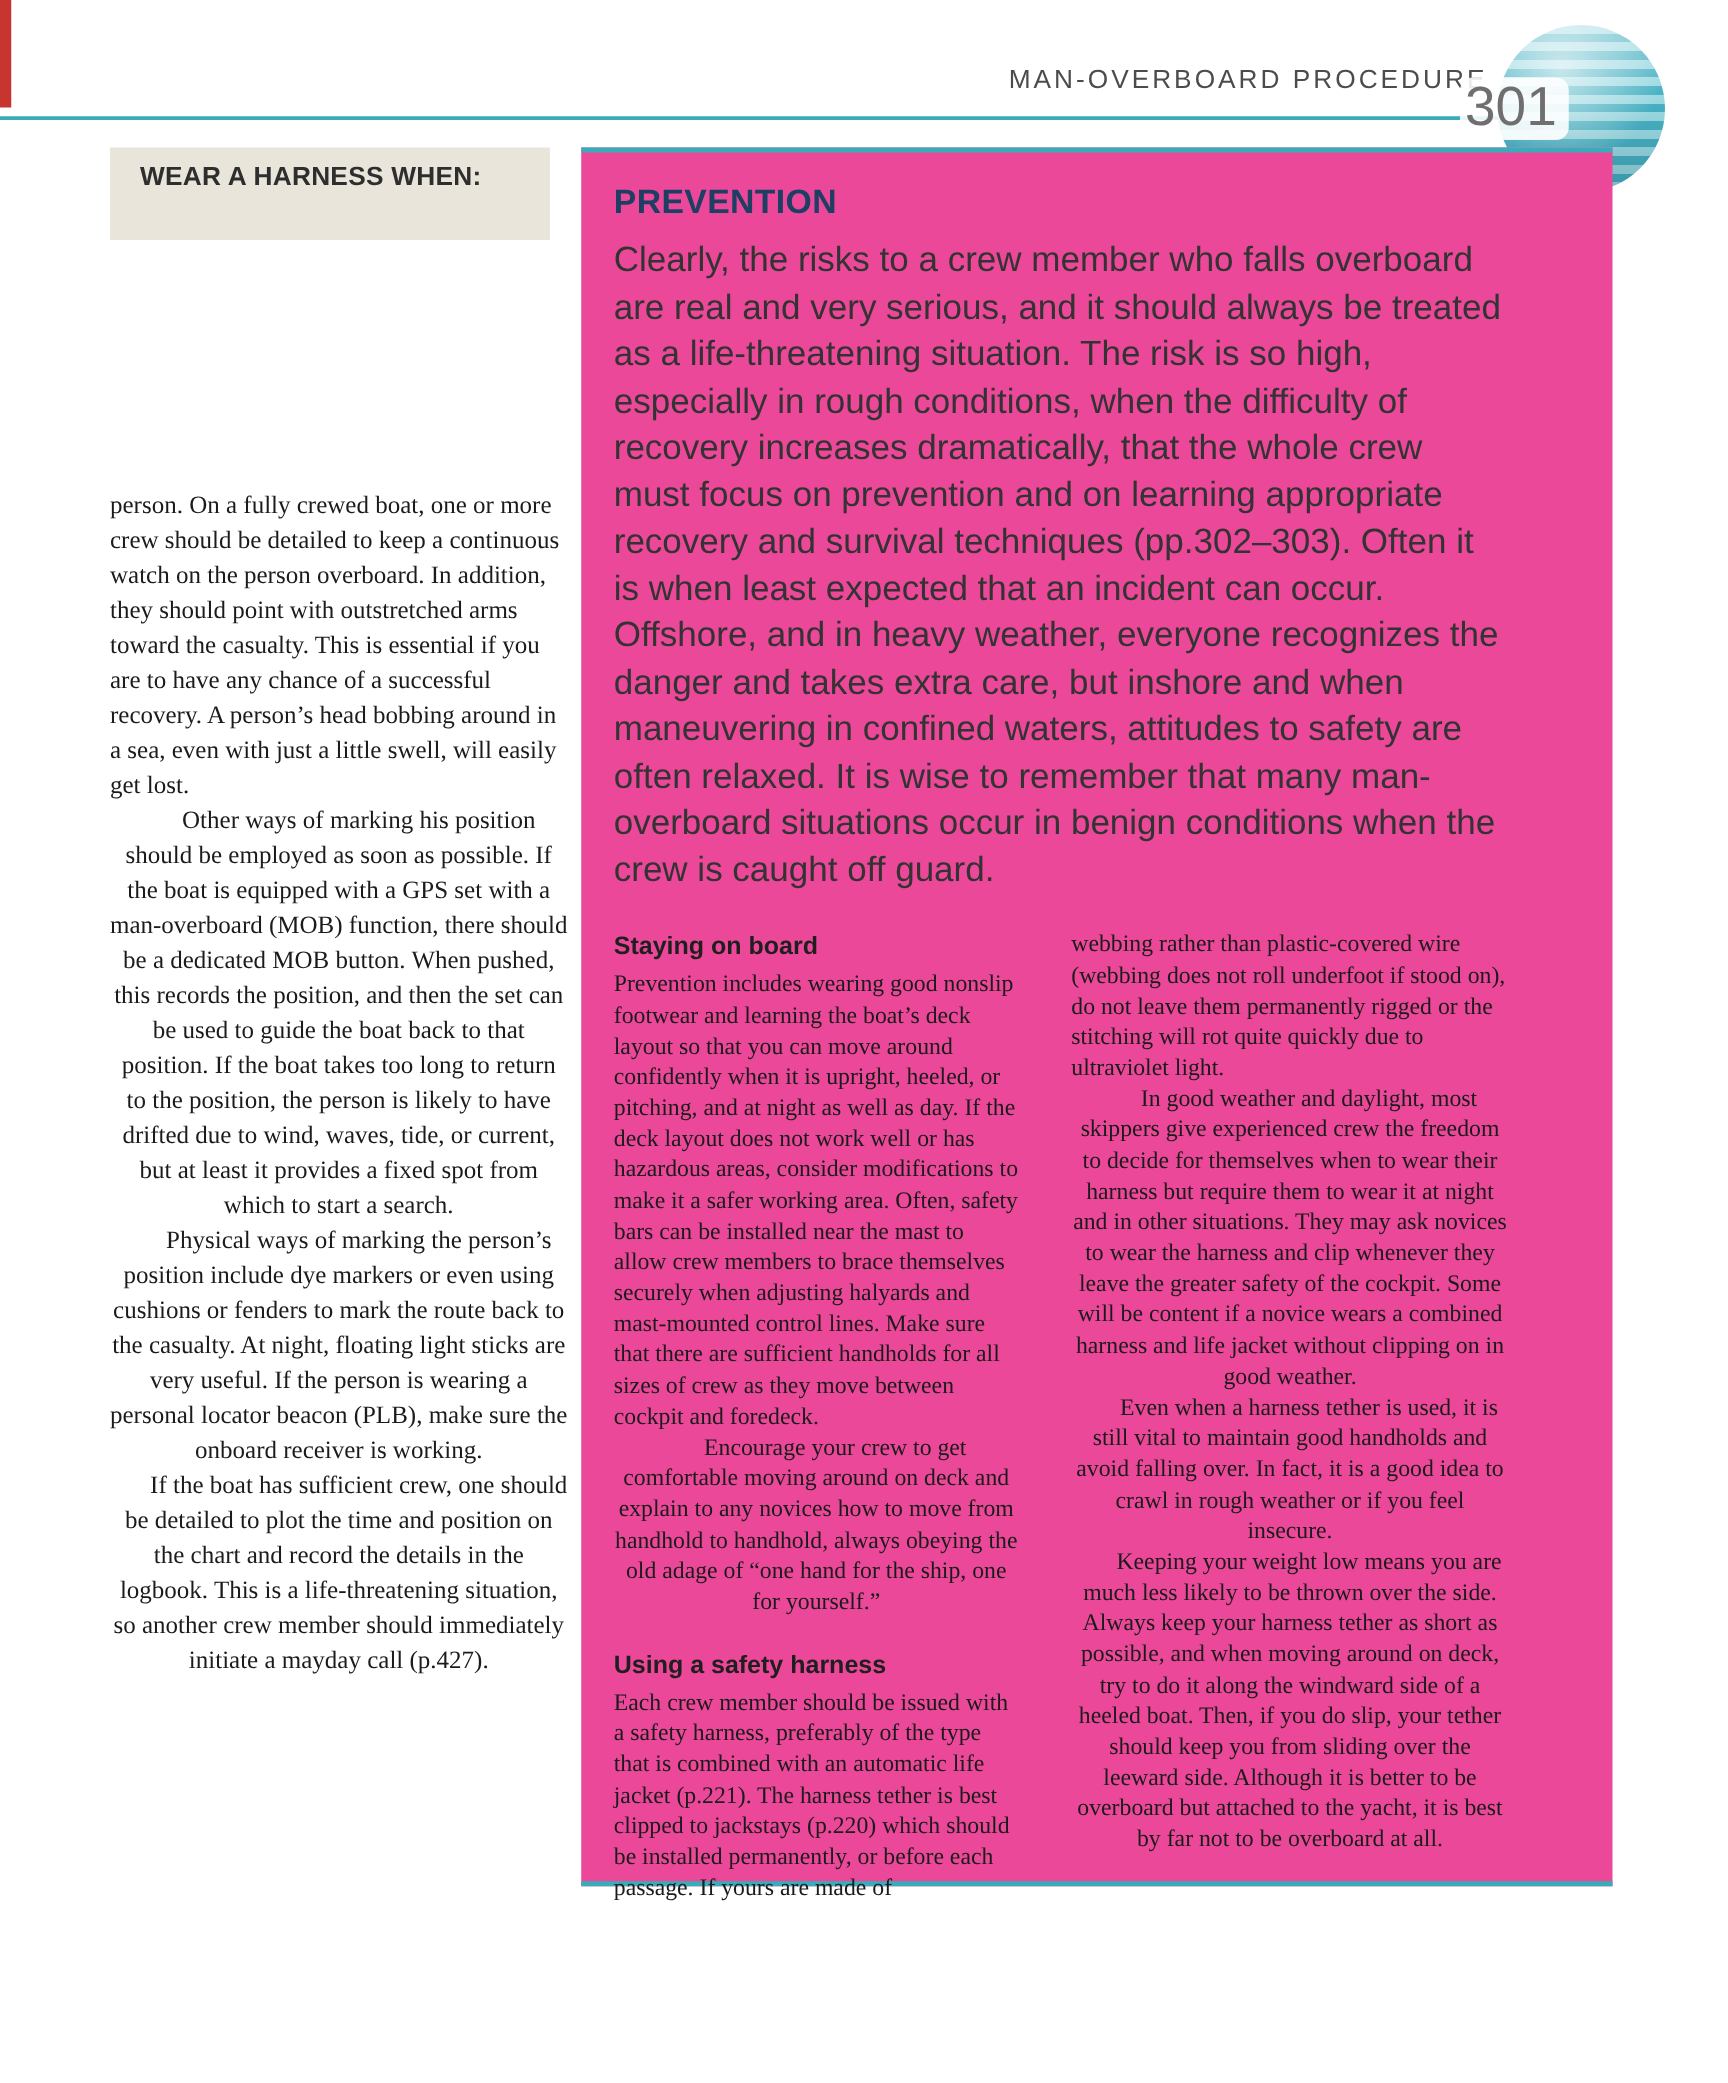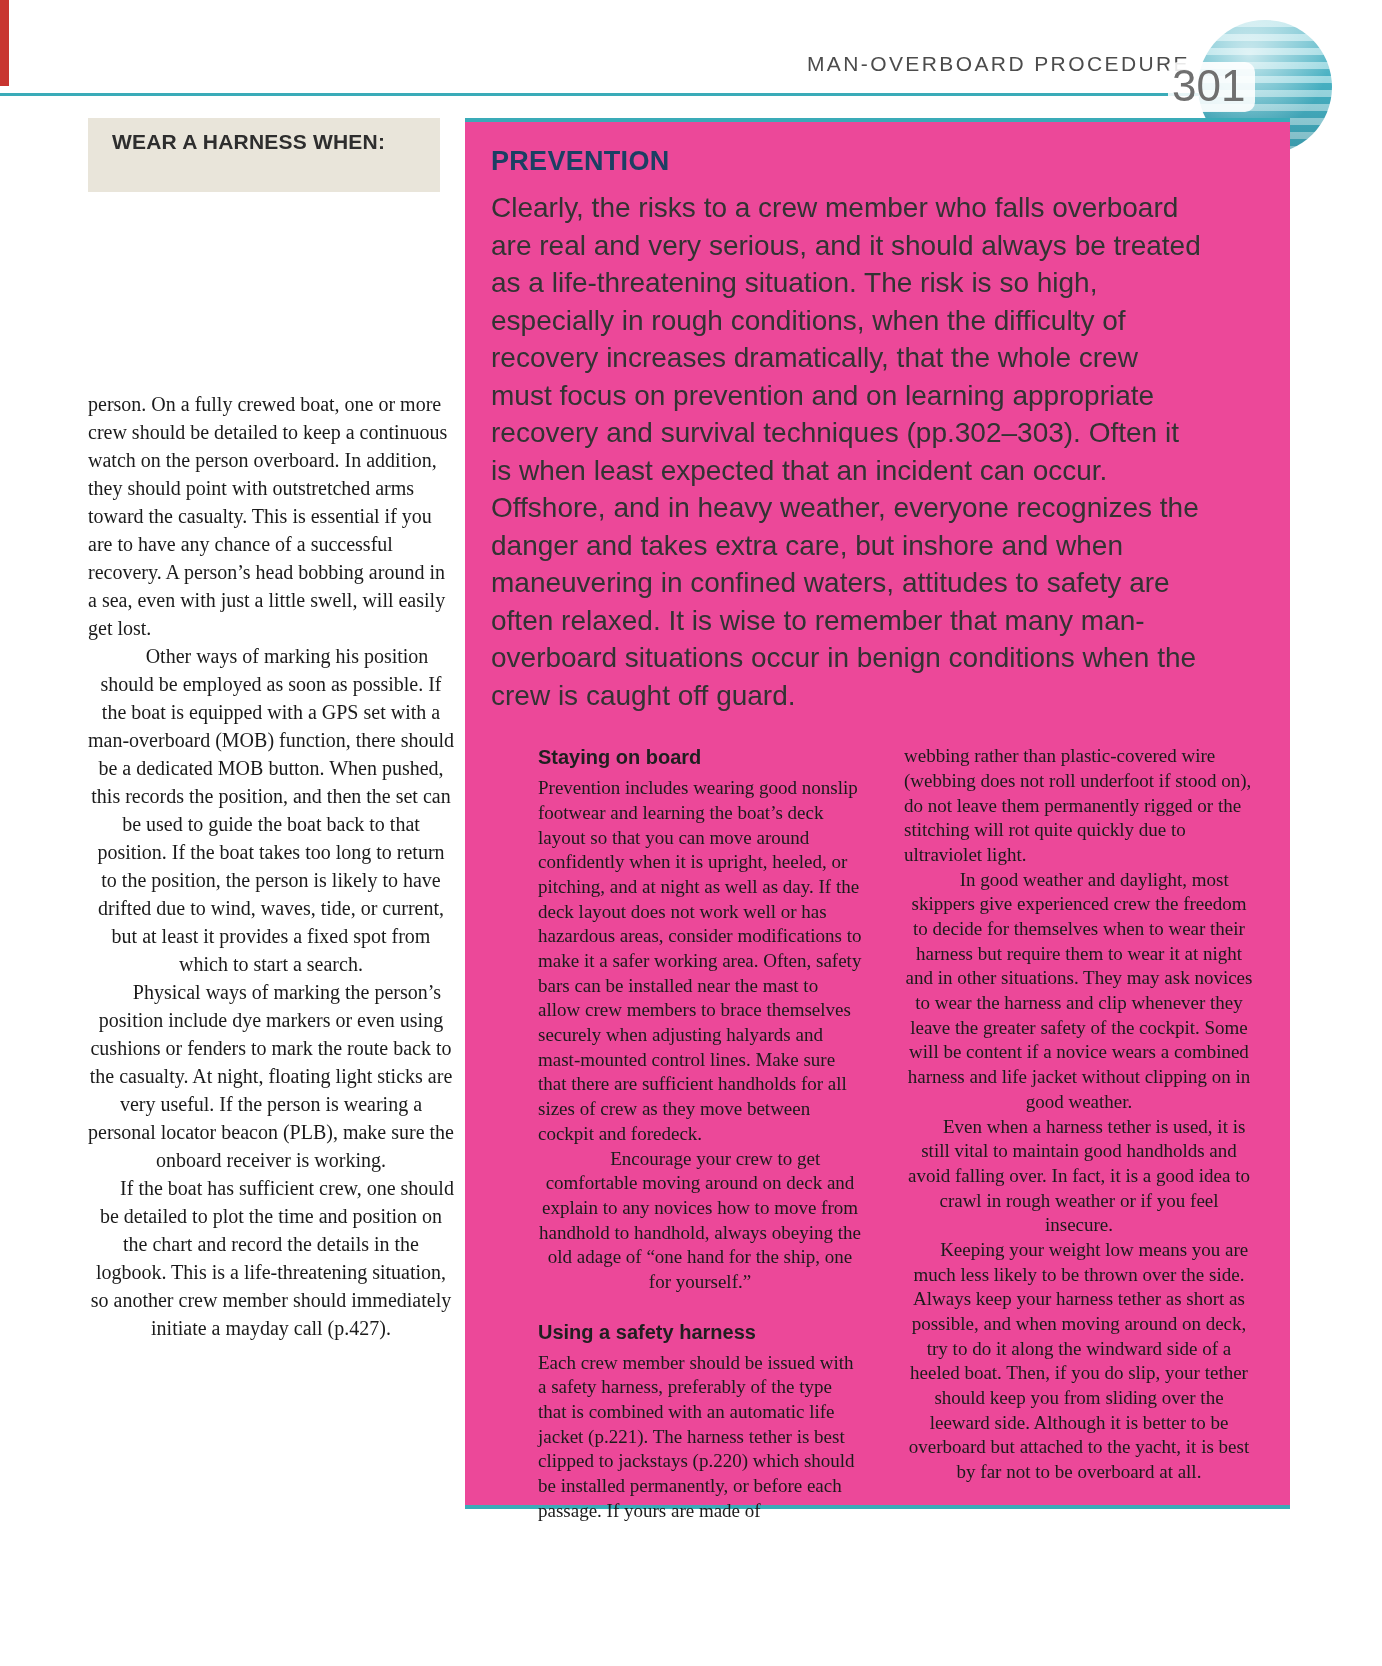--- a/index.html
+++ b/index.html
@@ -60,21 +60,21 @@
     background:#ec4899; border-top:4px solid #3aabb8; border-bottom:4px solid #3aabb8;
     padding:16px 26px 0;
   }
   .prevention h1 { margin:8px 0 12px; font-size:27px; color:#1c3f63; letter-spacing:0.3px; }
   .prevention .intro { margin:0; width:710px; font-size:28px; line-height:1.34; color:#333333; }
 
   .pcols { display:flex; margin-top:30px; }
   .pcol {
     font-family:"Liberation Serif", serif; font-size:19px; line-height:1.3; color:#1b1b1b;
   }
-  .pcol1 { width:324px; margin-right:42px; flex:none;margin-left:47px; }
+  .pcol1 { width:324px; margin-right:42px; flex:none; }
   .pcol2 { width:350px; flex:none; }
   .pcol h3 {
     font-family:"Liberation Sans", sans-serif; font-size:20px; color:#1f1f1f;
     margin:0 0 6px;
   }
   .pcol h3.h3-2 { margin-top:24px; }
 </style>
 </head>
 <body>
 

